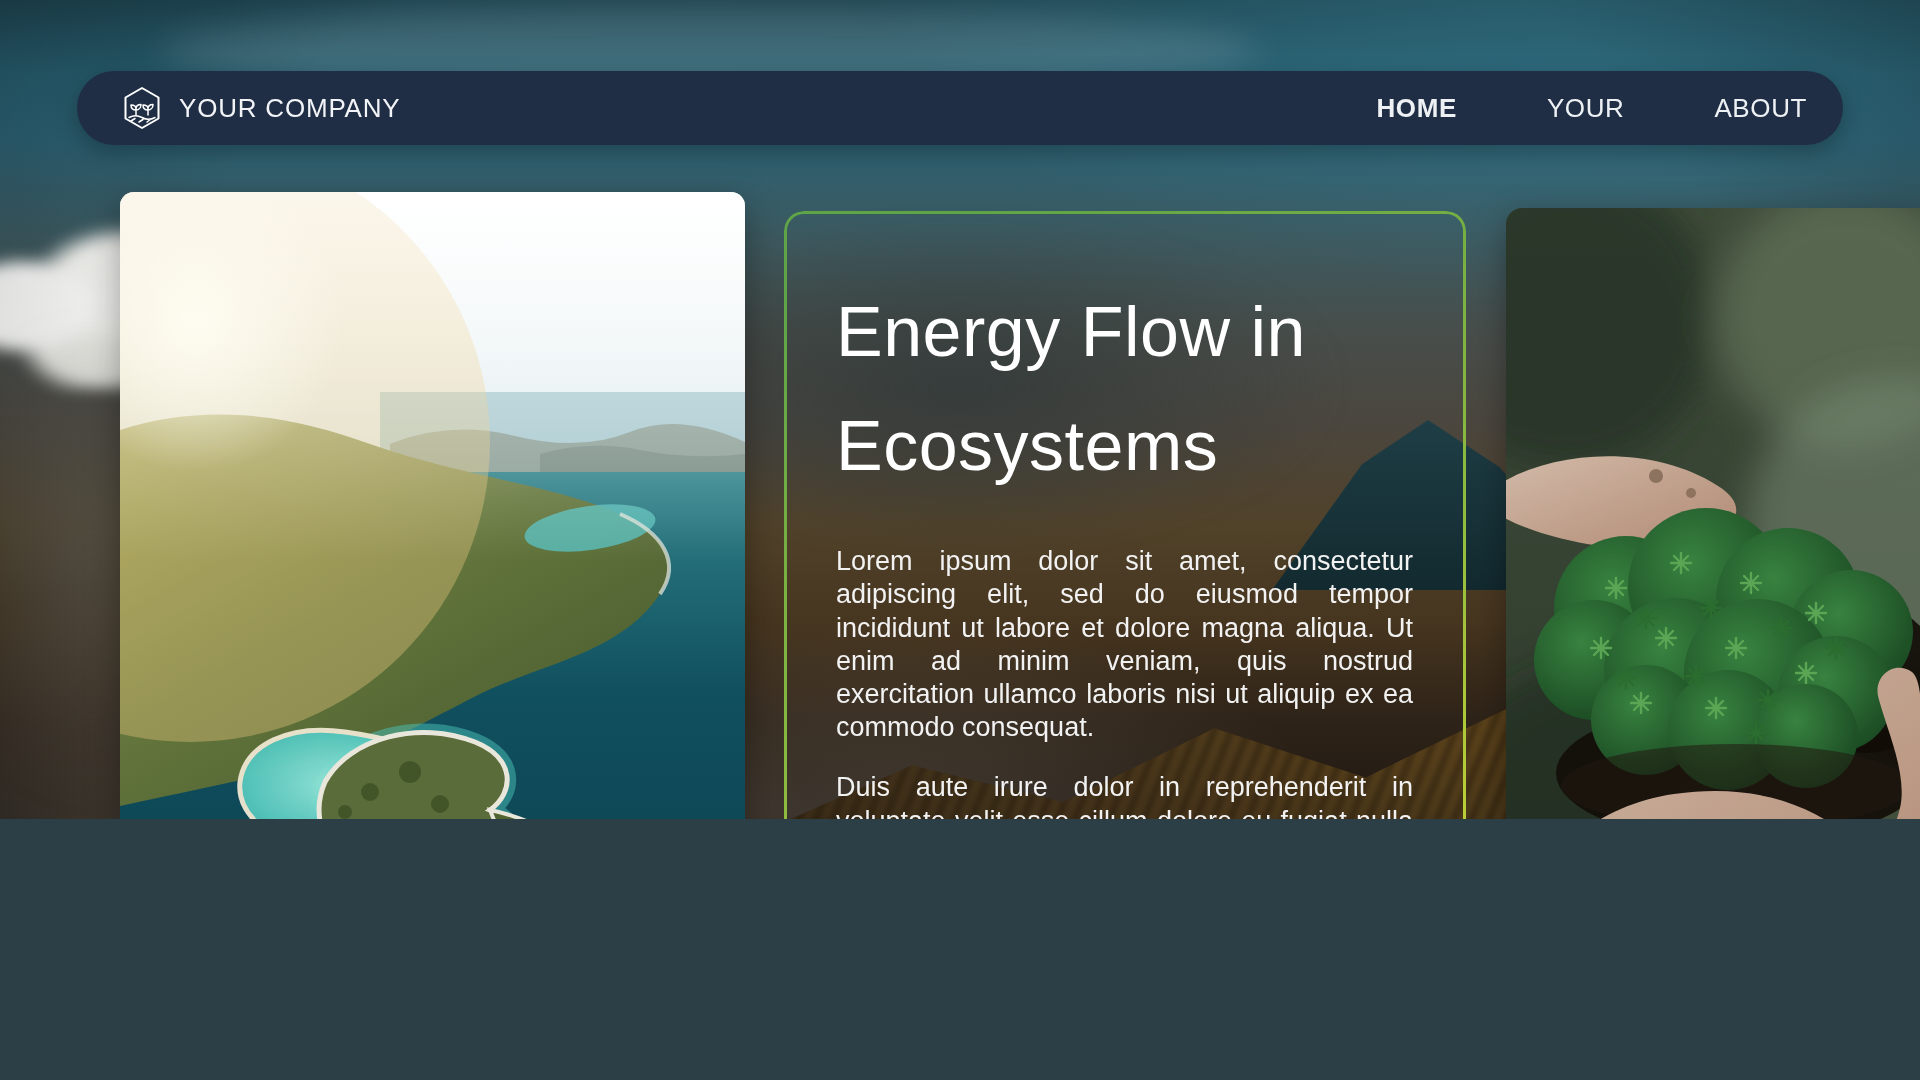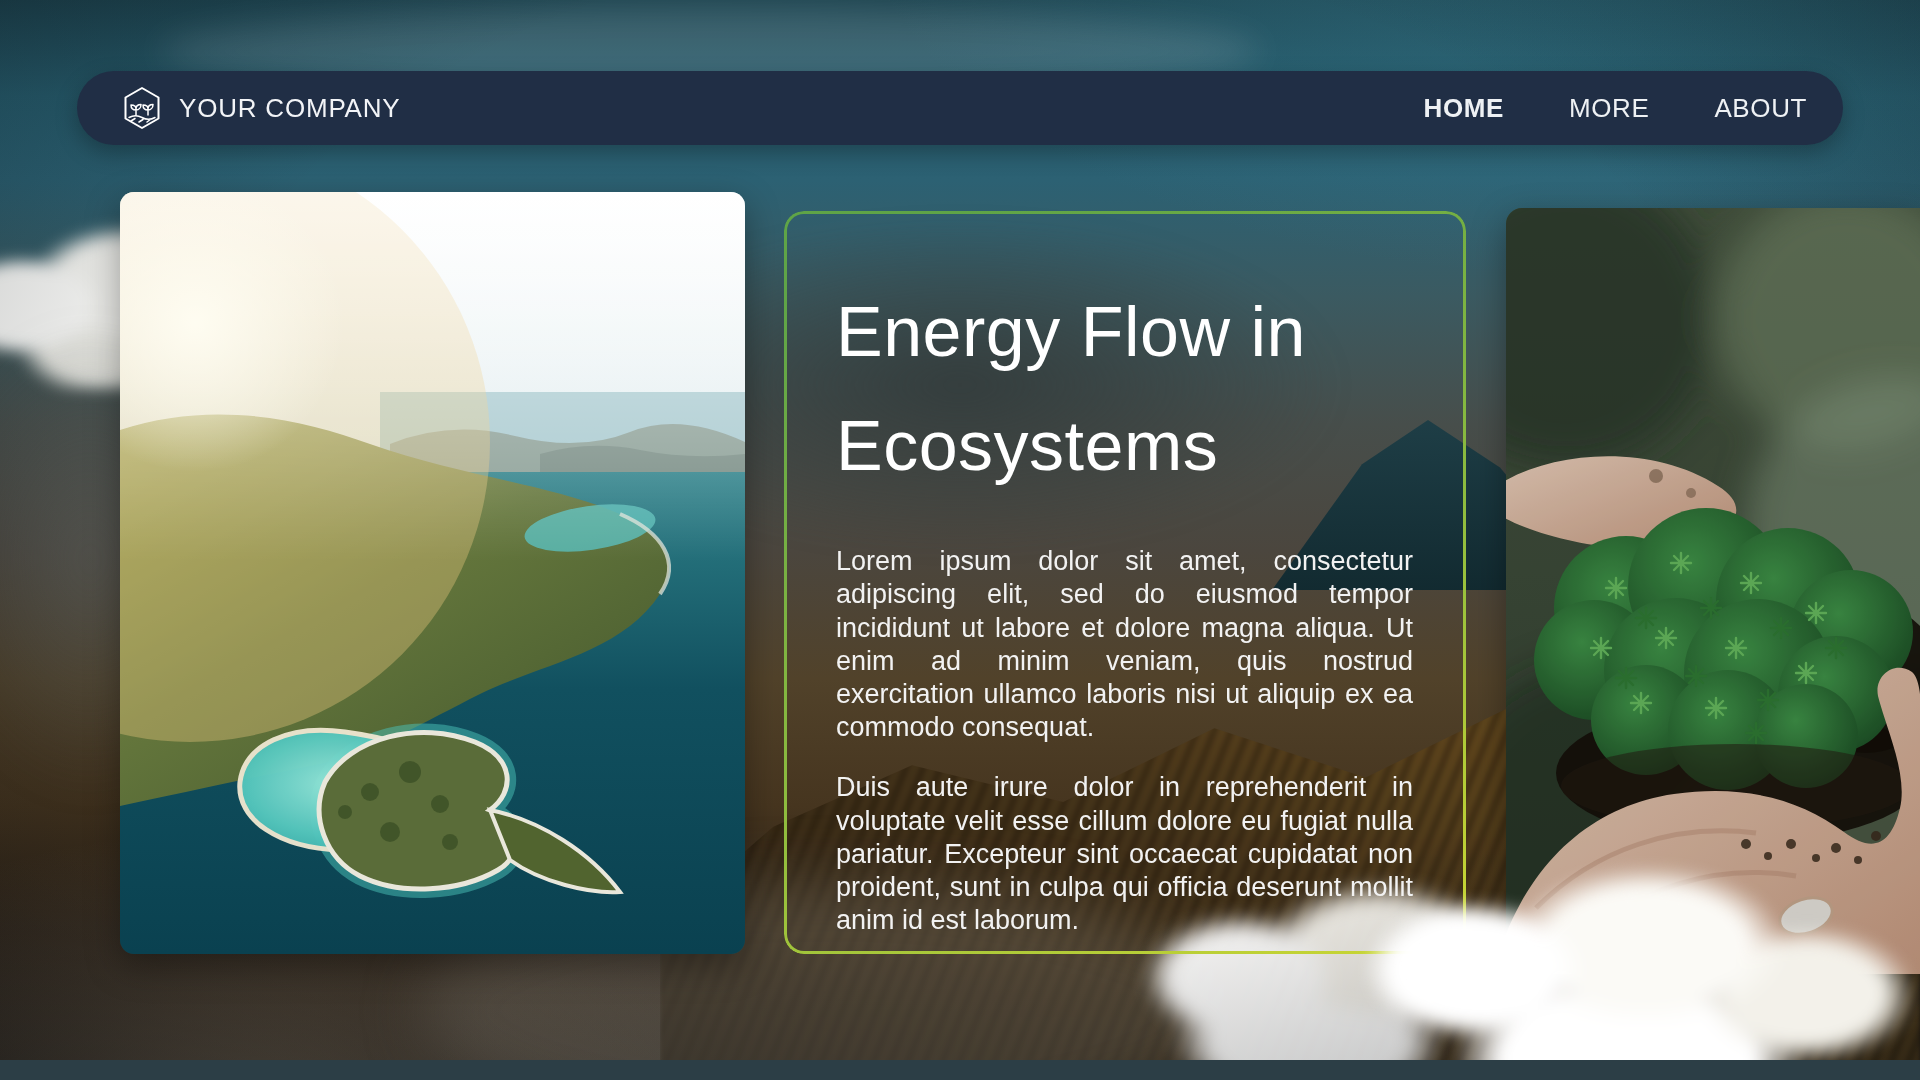--- a/index.html
+++ b/index.html
@@ -1,18 +1,18 @@
 <!DOCTYPE html>
 <html><head>
 <meta charset="utf-8">
 <style>
   * { margin:0; padding:0; box-sizing:border-box; }
   html,body { width:1920px; height:1080px; overflow:hidden; background:#2c3e46;
               font-family:"Liberation Sans", sans-serif; }
-  .stage { position:relative; width:1920px; height:1060px; overflow:hidden; }
+  .stage { position:relative; width:1920px; height:819px; overflow:hidden; }
 
   
   .bg { position:absolute; inset:0; z-index:0;
     background:
       radial-gradient(900px 480px at 14% 106%, rgba(188,172,146,.40), transparent 62%),
       radial-gradient(760px 400px at 46% 104%, rgba(150,144,132,.30), transparent 60%),
       radial-gradient(1300px 720px at 82% -12%, rgba(66,148,170,.38), transparent 56%),
       linear-gradient(180deg,#1e4551 0%,#275d6e 9%,#2c6173 17%,#3b5a61 28%,#474e4b 40%,
                       #4b463e 52%,#51422a 64%,#46351f 76%,#2e2318 88%,#1f1812 100%);
   }
@@ -49,21 +49,21 @@
   .vignette { inset:0;
       background:radial-gradient(1400px 900px at 50% 42%, transparent 55%, rgba(5,10,14,.38) 100%); }
 
   
   .navbar { position:absolute; left:77px; top:71px; width:1766px; height:74px; z-index:10;
       background:#202e45; border-radius:37px; display:flex; align-items:center;
       padding:0 36px 0 42px; box-shadow:0 8px 22px rgba(0,0,0,.28); }
   .brand { display:flex; align-items:center; gap:14px; cursor:pointer; }
   .brand svg { display:block; }
   .brand-name { color:#f2f4f7; font-size:26px; letter-spacing:.8px; }
-  .nav-links { margin-left:auto; display:flex; align-items:flex-start; gap:65px; }
+  .nav-links { margin-left:auto; display:flex; align-items:flex-start; gap:90px; }
   .nav-link { color:#eef1f4; font-size:26px; letter-spacing:.6px; text-decoration:none; cursor:pointer; }
   .nav-link.active { font-weight:700; }
 
   
   figure { position:absolute; overflow:hidden; z-index:2; }
   .photo-left { left:120px; top:192px; width:625px; height:762px; border-radius:14px;
       box-shadow:0 12px 34px rgba(0,0,0,.35); }
   .photo-right { left:1506px; top:208px; width:414px; height:766px;
       border-radius:16px 0 0 16px; box-shadow:0 12px 34px rgba(0,0,0,.35); }
   figure svg { display:block; width:100%; height:100%; }
@@ -115,21 +115,21 @@
                    C17 21 19 19.5 22 19.5 C22 22.5 20 25 17 25" stroke-width="1.5"></path>
           <path d="M29 30 V21.5 M29 25 C25.5 25 24 22.5 24 20 C27 20 29 21.5 29 24 M29 24
                    C29 21 31 19.5 34 19.5 C34 22.5 32 25 29 25" stroke-width="1.5"></path>
           <path d="M10 32.5 Q16.5 29 23 32.5 T36 32.5 M12 36 L16 33.5 M20 37 L24 34.5 M28 37 L32 34" stroke-width="1.5"></path>
         </g>
       </svg>
       <span class="brand-name">YOUR COMPANY</span>
     </div>
     <div class="nav-links">
       <a class="nav-link active">HOME</a>
-      <a class="nav-link">MORE</a>
+      <a class="nav-link">YOUR</a>
       <a class="nav-link">ABOUT</a>
     </div>
   </nav>
 
   <figure class="photo-left">
     <svg viewBox="0 0 625 762">
       <defs>
         <linearGradient id="c-sky" x1="0" y1="0" x2="0" y2="1">
           <stop offset="0" stop-color="#ffffff"></stop>
             <stop offset="1" stop-color="#d6e6e9"></stop>

